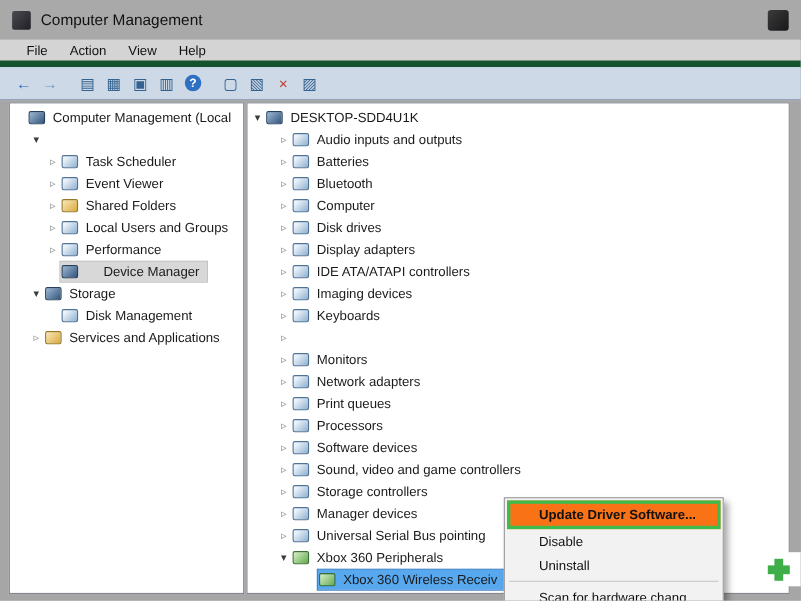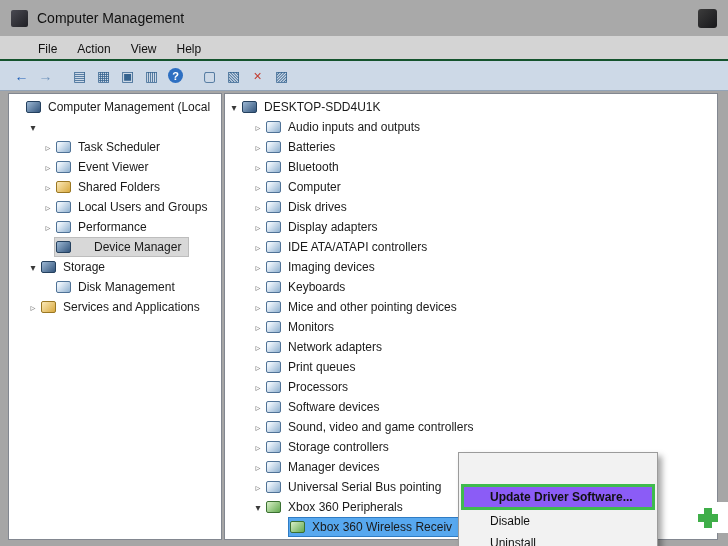--- a/index.html
+++ b/index.html
@@ -3,21 +3,21 @@
 <meta charset="utf-8">
 <style>
   * { margin:0; padding:0; box-sizing:border-box; font-family:"Liberation Sans", sans-serif; }
   html,body { width:728px; height:546px; overflow:hidden; background:#a6a6a6; position:relative; }
 
   .titlebar { height:36px; display:flex; align-items:center; padding:0 11px; background:#a9a9a9; }
   .app-icon { width:17px; height:17px; background:linear-gradient(135deg,#4a4a52,#1f1f24); border-radius:2px; margin-right:9px; flex:none; }
   .title-text { font-size:14px; color:#111; }
   .win-icon { margin-left:auto; width:19px; height:19px; background:linear-gradient(135deg,#3c3c3c,#17171a); border-radius:3px; flex:none; }
 
-  .menubar { height:25px; background:#d4d4d4; display:flex; align-items:flex-end; padding-left:28px; border-bottom:2px solid #14532d; }
+  .menubar { height:25px; background:#d4d4d4; display:flex; align-items:center; padding-left:14px; border-bottom:6px solid #14532d; }
   .menu-item { font-size:12px; padding:3px 10px; color:#111; }
 
   .toolbar { height:30px; background:#cdd9e7; display:flex; align-items:center; padding-left:10px; gap:1px; border-bottom:1px solid #93a4b8; }
   .toolbtn { width:23px; height:23px; display:flex; align-items:center; justify-content:center; font-size:14px; border-radius:2px; }
   .tool-sep { width:9px; }
 
   .content { display:flex; height:455px; padding:2px 10px 6px 8px; }
   .pane { background:#fff; border:1px solid #828790; overflow:hidden; }
   .left-pane { width:214px; flex:none; }
   .right-pane { flex:1; margin-left:2px; position:relative; }
@@ -32,21 +32,21 @@
   .ticon.gold  { background:linear-gradient(135deg,#fbe9b8,#d8a93f); border-color:#9a7722; }
   .ticon.green { background:linear-gradient(135deg,#d9f0c8,#63a94f); border-color:#3a7031; }
   .sel-box { display:flex; align-items:center; height:18px; padding:0 5px 0 1px; }
   .sel-gray .sel-box { background:#d8d8d8; outline:1px solid #bdbdbd;gap:16px; }
   .sel-blue .sel-box { background:#57a8ef; outline:1px solid #2f7cc4; padding-right:48px; }
   .label { padding:0 2px; }
 
   .context-menu { position:absolute; left:458px; top:452px; width:200px; background:#f2f2f2;
                   border:1px solid #9b9b9b; box-shadow:4px 4px 6px rgba(0,0,0,.35); padding:2px; z-index:5; }
   .ctx-item { font-size:12px; color:#111; padding:4px 8px 4px 29px; height:22px; display:flex; align-items:center; white-space:nowrap; }
-  .ctx-item.hl { font-weight:bold; background:#8b5cf6; border:3px solid #3fbb4e; padding:1px 8px 1px 26px; height:26px;margin-top:29px; }
+  .ctx-item.hl { font-weight:bold; background:#f97316; border:3px solid #3fbb4e; padding:1px 8px 1px 26px; height:26px; }
   .ctx-sep { border-top:1px solid #c9c9c9; margin:3px 2px; }
 
   .watermark { position:absolute; right:0; bottom:13px; height:31px; background:#fff; display:flex;
                align-items:center; padding:0 10px 0 8px; z-index:6; gap:7px; }
   .wm-logo { width:20px; height:20px; position:relative; flex:none; }
   .wm-logo:before, .wm-logo:after { content:""; position:absolute; background:#3fae49; }
   .wm-logo:before { left:6px; top:0; width:8px; height:20px; }
   .wm-logo:after  { left:0; top:6px; width:20px; height:8px; }
   .wm-text1 { font-weight:bold; font-size:15px; color:#157f3d; }
   .wm-text2 { font-weight:bold; font-size:15px; color:#7ac143; }
@@ -252,24 +252,20 @@
           </div>
           <div class="trow" style="padding-left: 26px;">
             <span class="chev">▹</span>
             <span class="sel-box">
               <span class="ticon "></span>
               <span class="label">Keyboards</span>
             </span>
           </div>
           <div class="trow" style="padding-left: 26px;">
             <span class="chev">▹</span>
-            <span class="sel-box">
-              <span class="ticon "></span>
-              <span class="label">Mice and other pointing devices</span>
-            </span>
           </div>
           <div class="trow" style="padding-left: 26px;">
             <span class="chev">▹</span>
             <span class="sel-box">
               <span class="ticon "></span>
               <span class="label">Monitors</span>
             </span>
           </div>
           <div class="trow" style="padding-left: 26px;">
             <span class="chev">▹</span>

